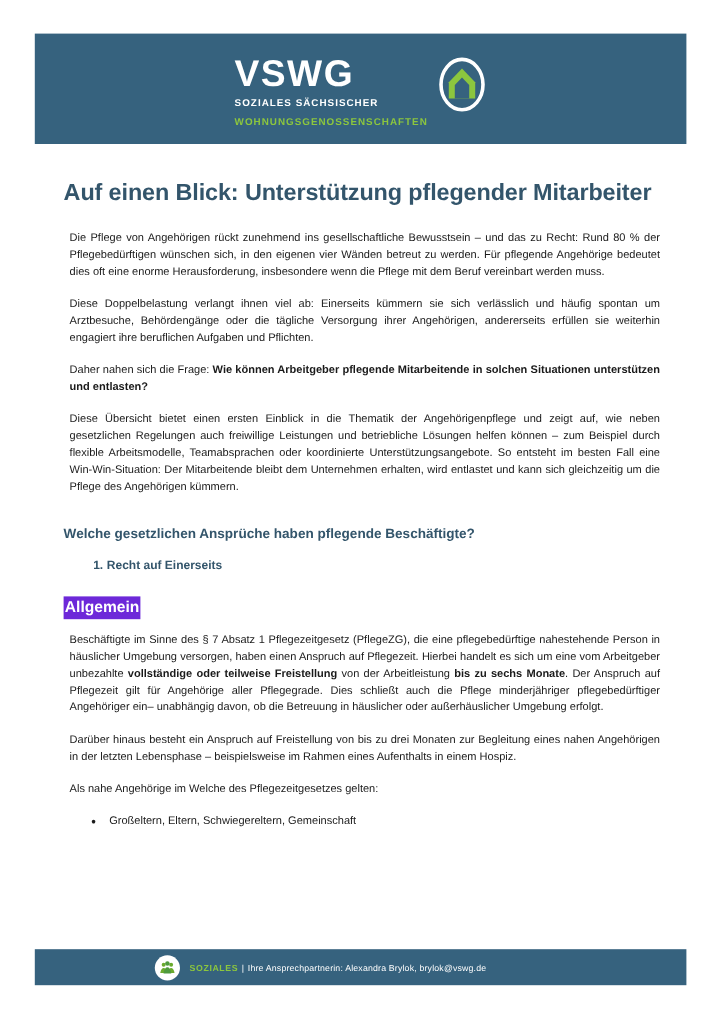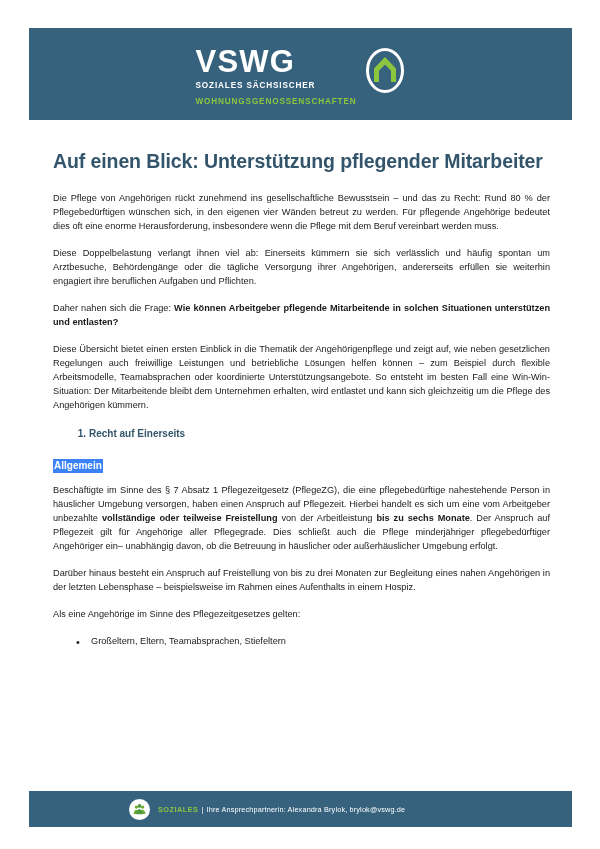--- a/index.html
+++ b/index.html
@@ -94,21 +94,21 @@
     font-weight: bold;
     color: #33556b;
     margin: 0 0 17px 0;
     letter-spacing: -0.1px;
   }
 
   p.body-text {
     font-size: 9.2px;
     line-height: 1.52;
     color: #1a1a1a;
-    margin: 0 0 13px 0;
+    margin: 0 0 13px 5px;
     text-align: justify;
   }
   p.body-text.left {
     text-align: left;
   }
   p.body-text b {
     font-weight: bold;
   }
 
   h2.section-head {
@@ -138,23 +138,23 @@
     position: absolute;
     left: -19px;
     width: 16px;
     text-align: right;
     font-weight: bold;
     color: #33556b;
   }
 
   .highlight-label {
     display: inline-block;
-    background: #3b82f6;
-    color: #ffffff;
-    font-size: 10px;
+    background: #6d28d9;
+    color: #ffffff;
+    font-size: 13px;
     font-weight: bold;
     padding: 0px 1px 1px 1px;
     line-height: 1.35;
     margin: 4px 0 11px 0;
   }
 
   ul.bullets {
     margin: 0 0 10px 0;
     padding-left: 38px;
     list-style: none;
@@ -174,21 +174,21 @@
     font-size: 11px;
     color: #1a1a1a;
   }
 
   
   .footer-band {
     position: absolute;
     left: 29px;
     top: 791px;
     width: 543px;
-    height: 36px;
+    height: 30px;
     background: #36627e;
     display: flex;
     align-items: center;
   }
   .footer-inner {
     display: flex;
     align-items: center;
     gap: 8px;
     margin-left: 100px;
   }
@@ -245,37 +245,38 @@
     <h1 class="doc-title">Auf einen Blick: Unterstützung pflegender Mitarbeiter</h1>
 
     <p class="body-text">Die Pflege von Angehörigen rückt zunehmend ins gesellschaftliche Bewusstsein – und das zu Recht: Rund 80 % der Pflegebedürftigen wünschen sich, in den eigenen vier Wänden betreut zu werden. Für pflegende Angehörige bedeutet dies oft eine enorme Herausforderung, insbesondere wenn die Pflege mit dem Beruf vereinbart werden muss.</p>
 
     <p class="body-text">Diese Doppelbelastung verlangt ihnen viel ab: Einerseits kümmern sie sich verlässlich und häufig spontan um Arztbesuche, Behördengänge oder die tägliche Versorgung ihrer Angehörigen, andererseits erfüllen sie weiterhin engagiert ihre beruflichen Aufgaben und Pflichten.</p>
 
     <p class="body-text"><span>Daher nahen sich die Frage: </span><b>Wie können Arbeitgeber pflegende Mitarbeitende in solchen Situationen unterstützen und entlasten?</b></p>
 
     <p class="body-text">Diese Übersicht bietet einen ersten Einblick in die Thematik der Angehörigenpflege und zeigt auf, wie neben gesetzlichen Regelungen auch freiwillige Leistungen und betriebliche Lösungen helfen können – zum Beispiel durch flexible Arbeitsmodelle, Teamabsprachen oder koordinierte Unterstützungsangebote. So entsteht im besten Fall eine Win-Win-Situation: Der Mitarbeitende bleibt dem Unternehmen erhalten, wird entlastet und kann sich gleichzeitig um die Pflege des Angehörigen kümmern.</p>
 
+    <h2 class="section-head">Welche gesetzlichen Ansprüche haben pflegende Beschäftigte?</h2>
 
     <ol class="numbered">
       <li>Recht auf Einerseits</li>
     </ol>
 
     <div>
       <span class="highlight-label">Allgemein</span>
     </div>
 
     <p class="body-text"><span>Beschäftigte im Sinne des § 7 Absatz 1 Pflegezeitgesetz (PflegeZG), die eine pflegebedürftige nahestehende Person in häuslicher Umgebung versorgen, haben einen Anspruch auf Pflegezeit. Hierbei handelt es sich um eine vom Arbeitgeber unbezahlte </span><b>vollständige oder teilweise Freistellung</b><span> von der Arbeitleistung </span><b>bis zu sechs Monate</b><span>. Der Anspruch auf Pflegezeit gilt für Angehörige aller Pflegegrade. Dies schließt auch die Pflege minderjähriger pflegebedürftiger Angehöriger ein– unabhängig davon, ob die Betreuung in häuslicher oder außerhäuslicher Umgebung erfolgt.</span></p>
 
     <p class="body-text">Darüber hinaus besteht ein Anspruch auf Freistellung von bis zu drei Monaten zur Begleitung eines nahen Angehörigen in der letzten Lebensphase – beispielsweise im Rahmen eines Aufenthalts in einem Hospiz.</p>
 
-    <p class="body-text left">Als eine Angehörige im Sinne des Pflegezeitgesetzes gelten:</p>
+    <p class="body-text left">Als nahe Angehörige im Welche des Pflegezeitgesetzes gelten:</p>
 
     <ul class="bullets">
-      <li>Großeltern, Eltern, Teamabsprachen, Stiefeltern</li>
+      <li>Großeltern, Eltern, Schwiegereltern, Gemeinschaft</li>
     </ul>
 
   </div>
 
   <div class="footer-band">
     <div class="footer-inner">
       <div class="footer-badge">
         <svg width="15" height="15" viewBox="0 0 24 24">
           <circle cx="7" cy="8" r="2.6" fill="#6aaa2e"></circle>
           <circle cx="17" cy="8" r="2.6" fill="#6aaa2e"></circle>

